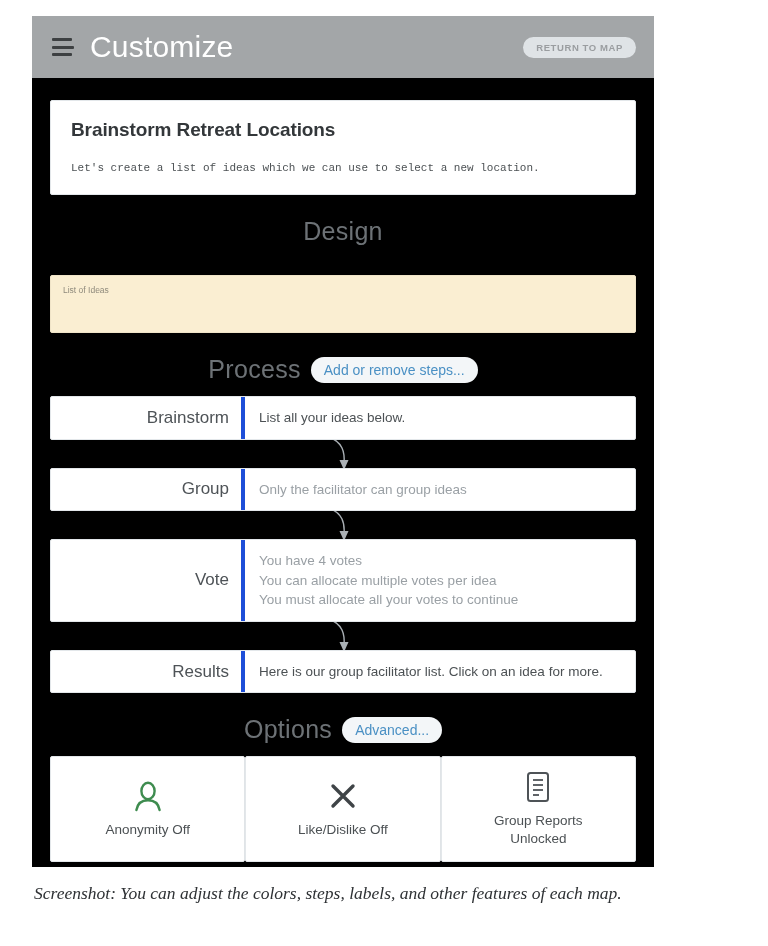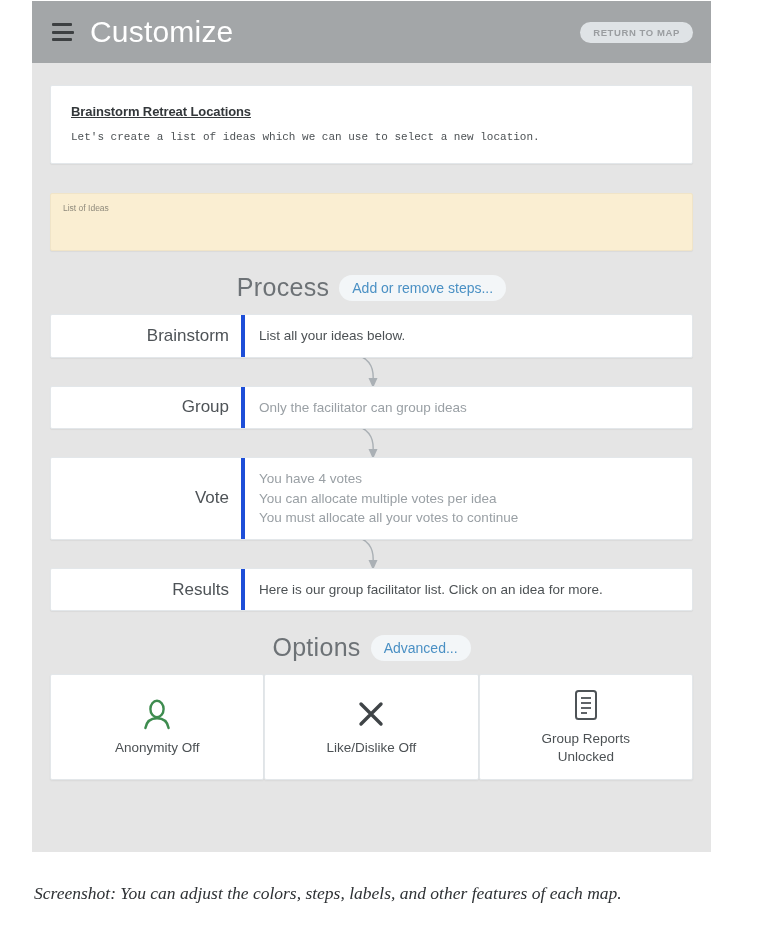--- a/index.html
+++ b/index.html
@@ -19,24 +19,24 @@
     position: relative;
     width: 768px;
     height: 946px;
     background: #ffffff;
   }
 
   
   .app {
     position: absolute;
     left: 32px;
-    top: 1px;
-    width: 679px;
+    top: 16px;
+    width: 622px;
     height: 851px;
-    background: #e5e5e5;
+    background: #000000;
     overflow: hidden;
   }
 
   
   .topbar {
     position: relative;
     height: 62px;
     background: #a3a6a8;
     display: flex;
     align-items: center;
@@ -94,26 +94,25 @@
     border-radius: 2px;
     box-shadow: 0 1px 1px rgba(0,0,0,0.05);
   }
 
   
   .intro {
     margin-top: 22px;
     padding: 18px 20px 20px 20px;
   }
   .intro-title {
-    font-size: 13px;
+    font-size: 19px;
     font-weight: bold;
     color: #33373a;
-    margin-bottom: 12px;
+    margin-bottom: 21px;
     letter-spacing: -0.1px;
-    text-decoration: underline;
   }
   .intro-sub {
     font-size: 11px;
     color: #4c5154;
     font-family: Liberation Mono, monospace;
   }
 
   
   .section-head {
     text-align: center;
@@ -274,20 +273,23 @@
       <div class="return-btn">RETURN TO MAP</div>
     </div>
 
     <div class="content">
 
       <div class="card intro">
         <div class="intro-title">Brainstorm Retreat Locations</div>
         <div class="intro-sub">Let's create a list of ideas which we can use to select a new location.</div>
       </div>
 
+      <div class="section-head">
+        <div class="section-title">Design</div>
+      </div>
       <div class="ideas-panel">
         <div class="ideas-label">List of Ideas</div>
       </div>
 
       <div class="section-head">
         <div class="section-title">Process</div>
         <div class="section-link">Add or remove steps...</div>
       </div>
 
       <div class="steps" id="steps-container">

